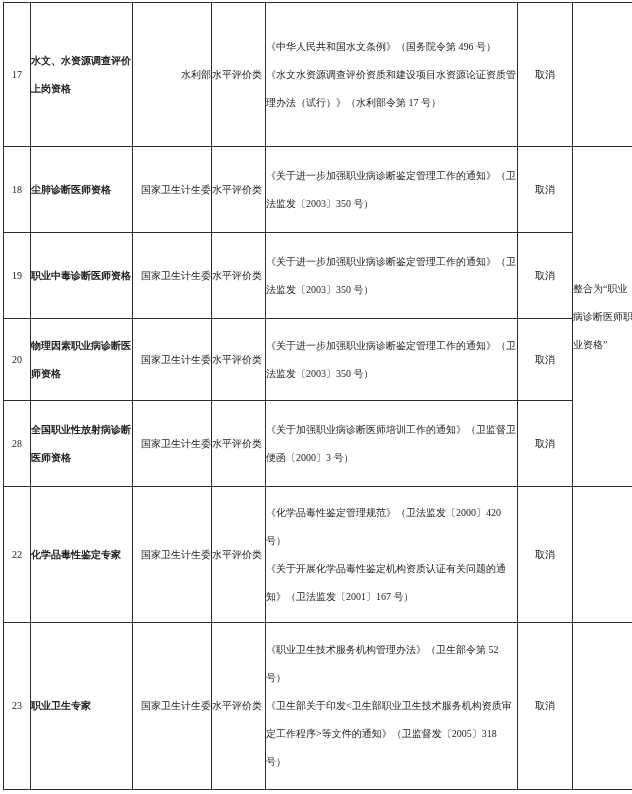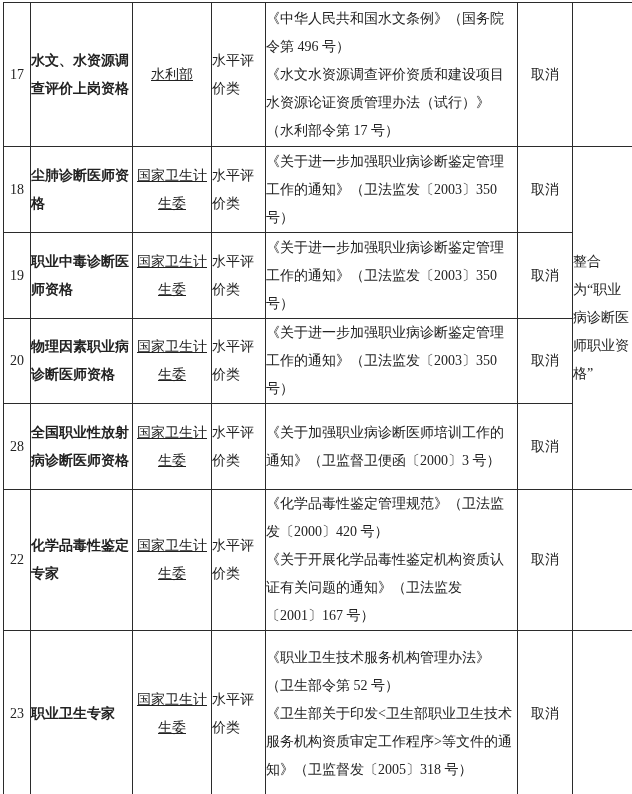--- a/index.html
+++ b/index.html
@@ -14,32 +14,32 @@
   }
   table.qual {
     border-collapse: collapse;
     table-layout: fixed;
     width: 627px;
     margin: 2px 0 0 3px;
   }
   table.qual td {
     border: 1px solid #2b2b2b;
     vertical-align: middle;
-    font-size: 14px;
+    font-size: 10px;
     line-height: 28px;
     padding: 0;
     overflow: hidden;
     word-break: normal;
   }
   td.c-no     { text-align: center; margin-top: 20px; }
   td.c-name   { text-align: left;  padding: 2px 2px 2px 11px; font-weight: bold; }
-  td.c-dept   { text-align: center; padding: 2px 2px; text-decoration: underline; }
+  td.c-dept   { text-align: right; padding: 2px 2px; }
   td.c-type   { text-align: left; }
   td.c-basis  { text-align: left;  padding: 2px 8px; }
-  td.c-action { text-align: center; font-family: Liberation Mono, monospace; }
+  td.c-action { text-align: center; }
   td.c-remark { text-align: left;  padding: 2px 8px; }
   tr.r17 { height: 144px; }
   tr.r18 { height: 86px; }
   tr.r19 { height: 86px; }
   tr.r20 { height: 82px; }
   tr.r21 { height: 86px; }
   tr.r22 { height: 136px; }
   tr.r23 { height: 167px; }
   .doc { display: block; }
 </style>

